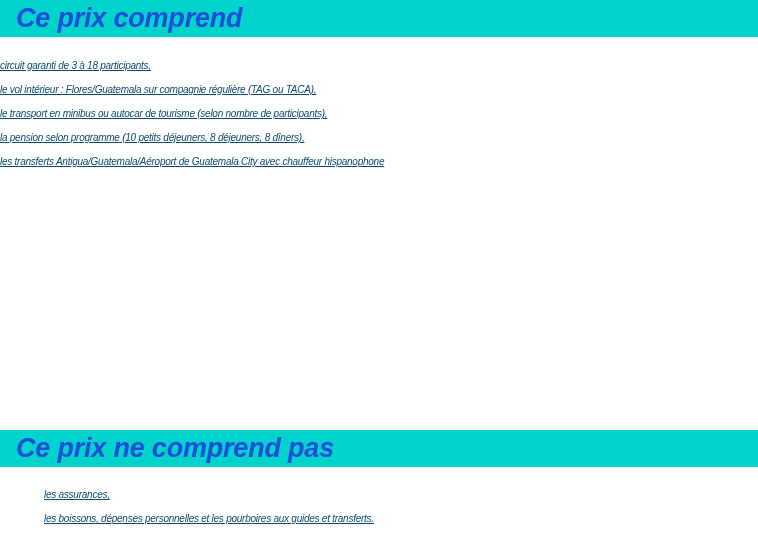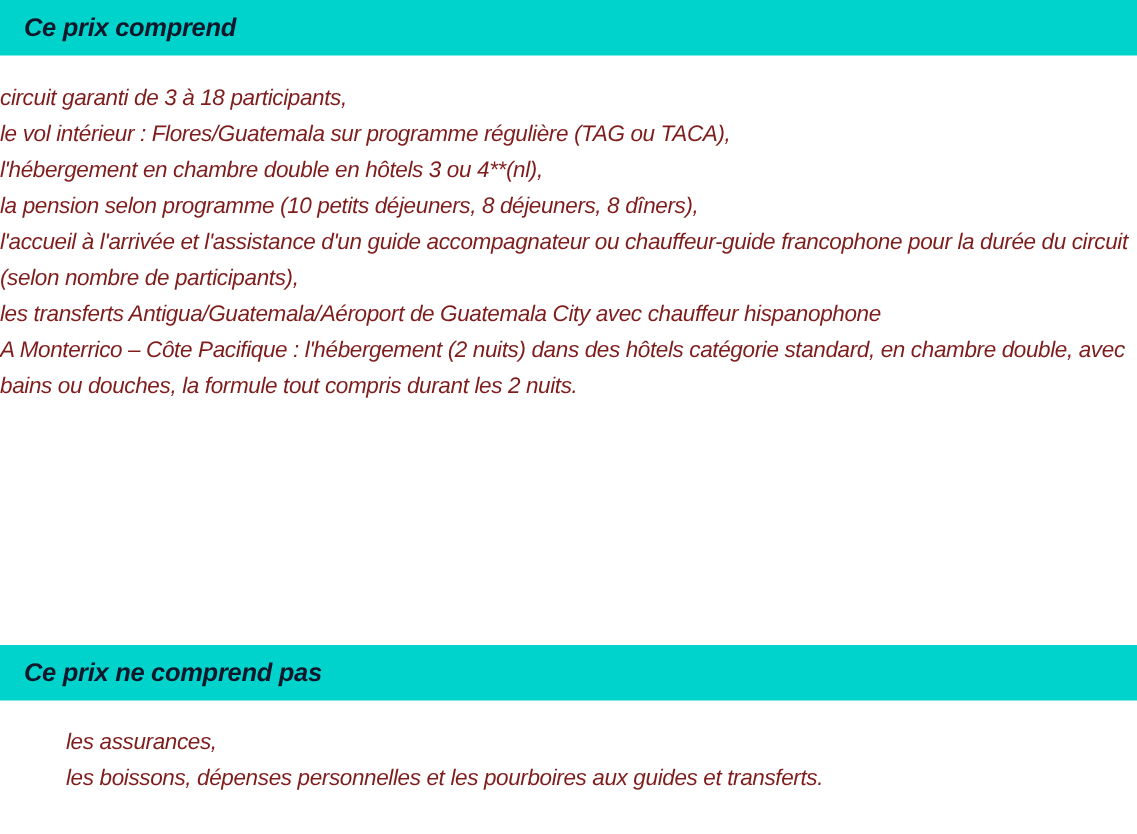--- a/index.html
+++ b/index.html
@@ -18,39 +18,40 @@
       background: #00d3cb;
       height: 37px;
       width: 758px;
       box-sizing: border-box;
       padding-left: 16px;
       display: flex;
       align-items: center;
     }
     .banner h2 {
       margin: 0;
-      color: #0f172a;
+      color: #1d4ed8;
       font-style: italic;
       font-weight: bold;
-      font-size: 17px;
+      font-size: 27px;
       letter-spacing: -0.2px;
       line-height: 37px;
     }
     .list {
       margin: 0;
       padding: 0;
       list-style: none;
     }
     .list li {
       font-style: italic;
-      font-size: 15px;
+      font-size: 10px;
       line-height: 24px;
       letter-spacing: -0.25px;
-      color: #7f1d1d;
+      color: #0c4a6e;
       white-space: normal;
+      text-decoration: underline;
     }
     #section-included .list {
       padding-top: 17px;
       width: 752px;
     }
     #section-excluded {
       position: absolute;
       top: 430px;
       left: 0;
     }
@@ -62,26 +63,24 @@
   </style>
 </head>
 <body>
 
 <section id="section-included">
   <div class="banner">
     <h2>Ce prix comprend</h2>
   </div>
   <ul class="list">
     <li>circuit garanti de 3 à 18 participants,</li>
-    <li>le vol intérieur : Flores/Guatemala sur programme régulière (TAG ou TACA),</li>
-    <li>l'hébergement en chambre double en hôtels 3 ou 4**(nl),</li>
+    <li>le vol intérieur : Flores/Guatemala sur compagnie régulière (TAG ou TACA),</li>
+    <li>le transport en minibus ou autocar de tourisme (selon nombre de participants),</li>
     <li>la pension selon programme (10 petits déjeuners, 8 déjeuners, 8 dîners),</li>
-    <li>l'accueil à l'arrivée et l'assistance d'un guide accompagnateur ou chauffeur-guide francophone pour la durée du circuit (selon nombre de participants),</li>
     <li>les transferts Antigua/Guatemala/Aéroport de Guatemala City avec chauffeur hispanophone</li>
-    <li>A Monterrico – Côte Pacifique : l'hébergement (2 nuits) dans des hôtels catégorie standard, en chambre double, avec bains ou douches, la formule tout compris durant les 2 nuits.</li>
   </ul>
 </section>
 
 <section id="section-excluded">
   <div class="banner">
     <h2>Ce prix ne comprend pas</h2>
   </div>
   <ul class="list">
     <li>les assurances,</li>
     <li>les boissons, dépenses personnelles et les pourboires aux guides et transferts.</li>

